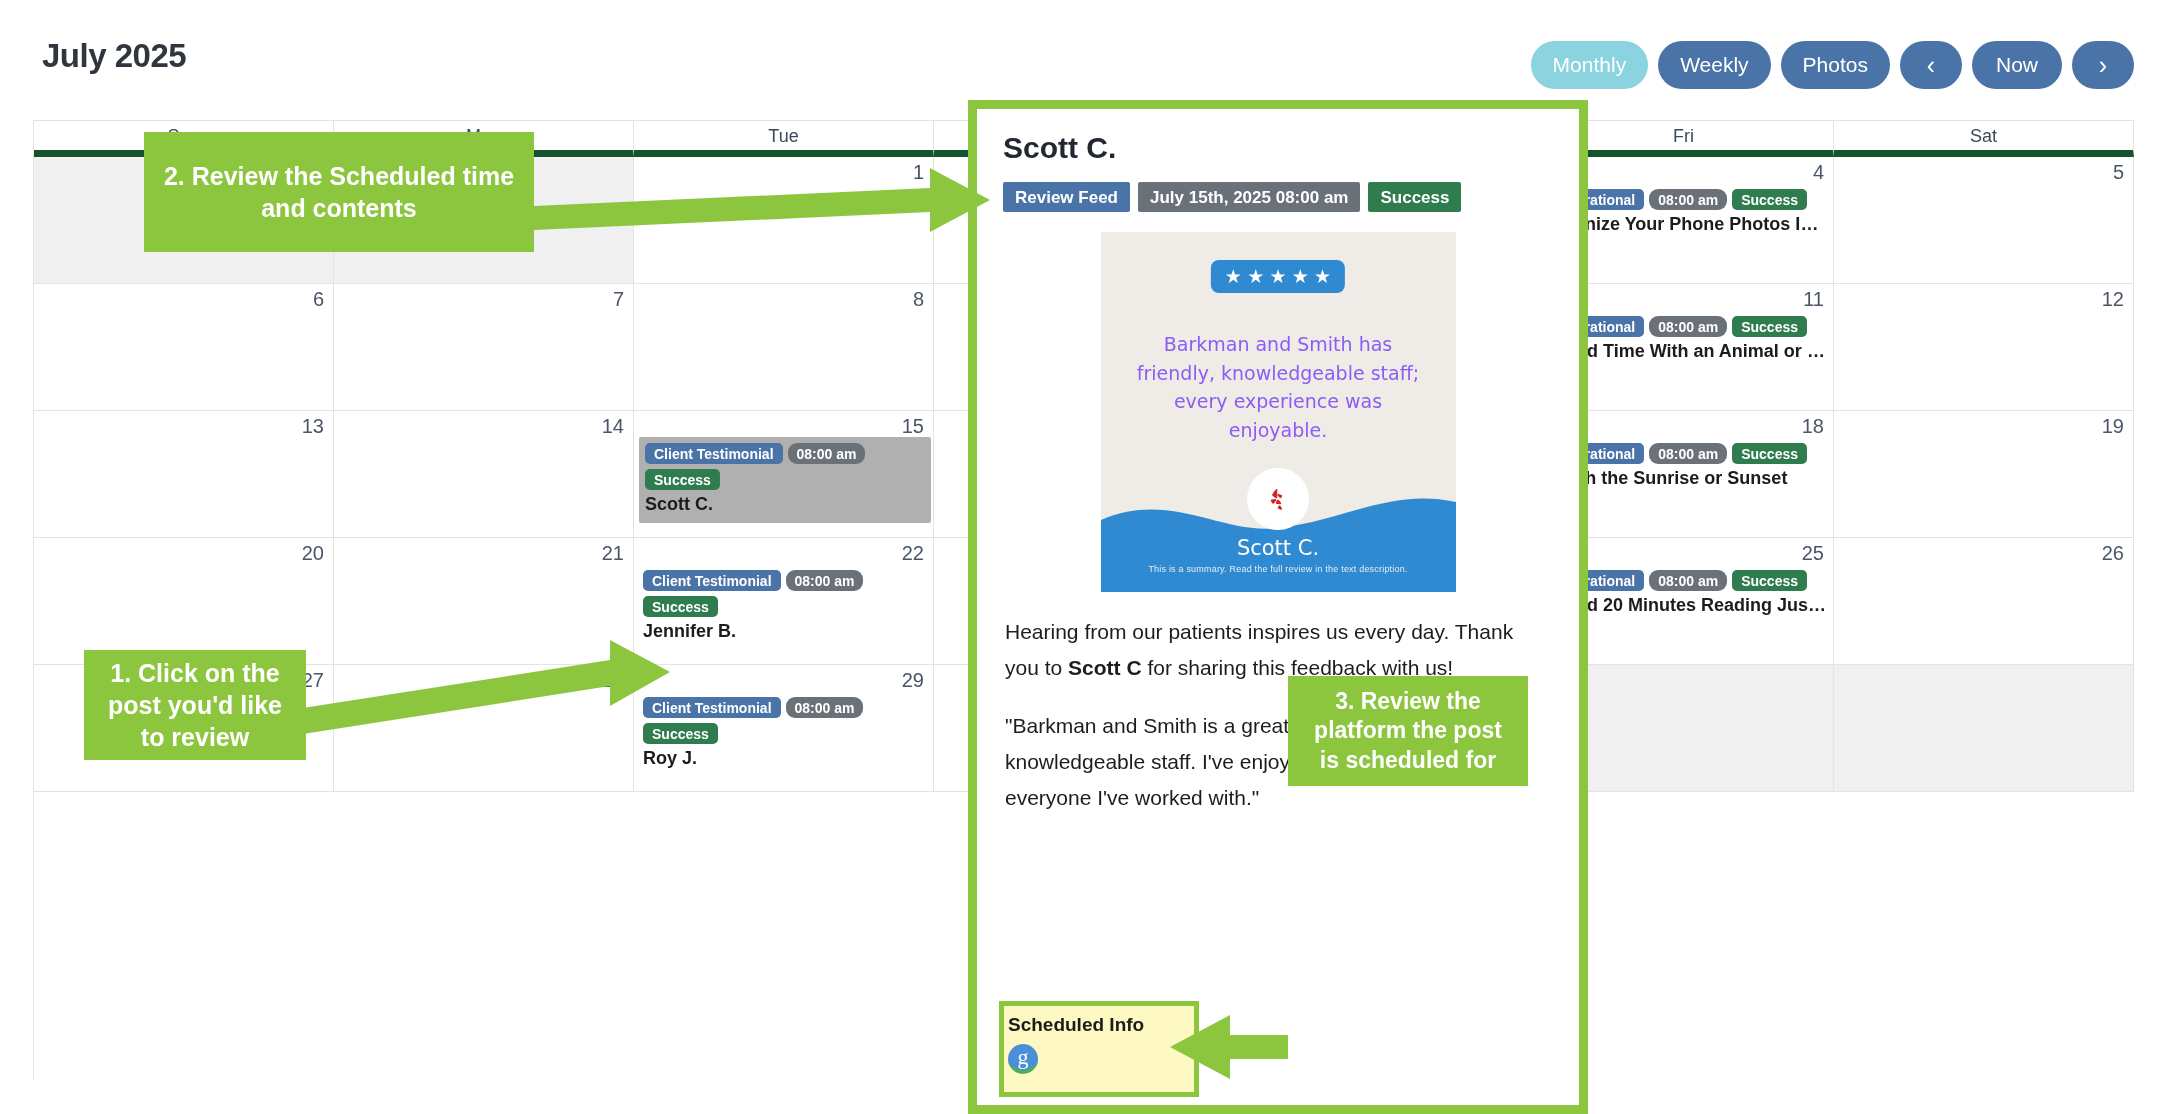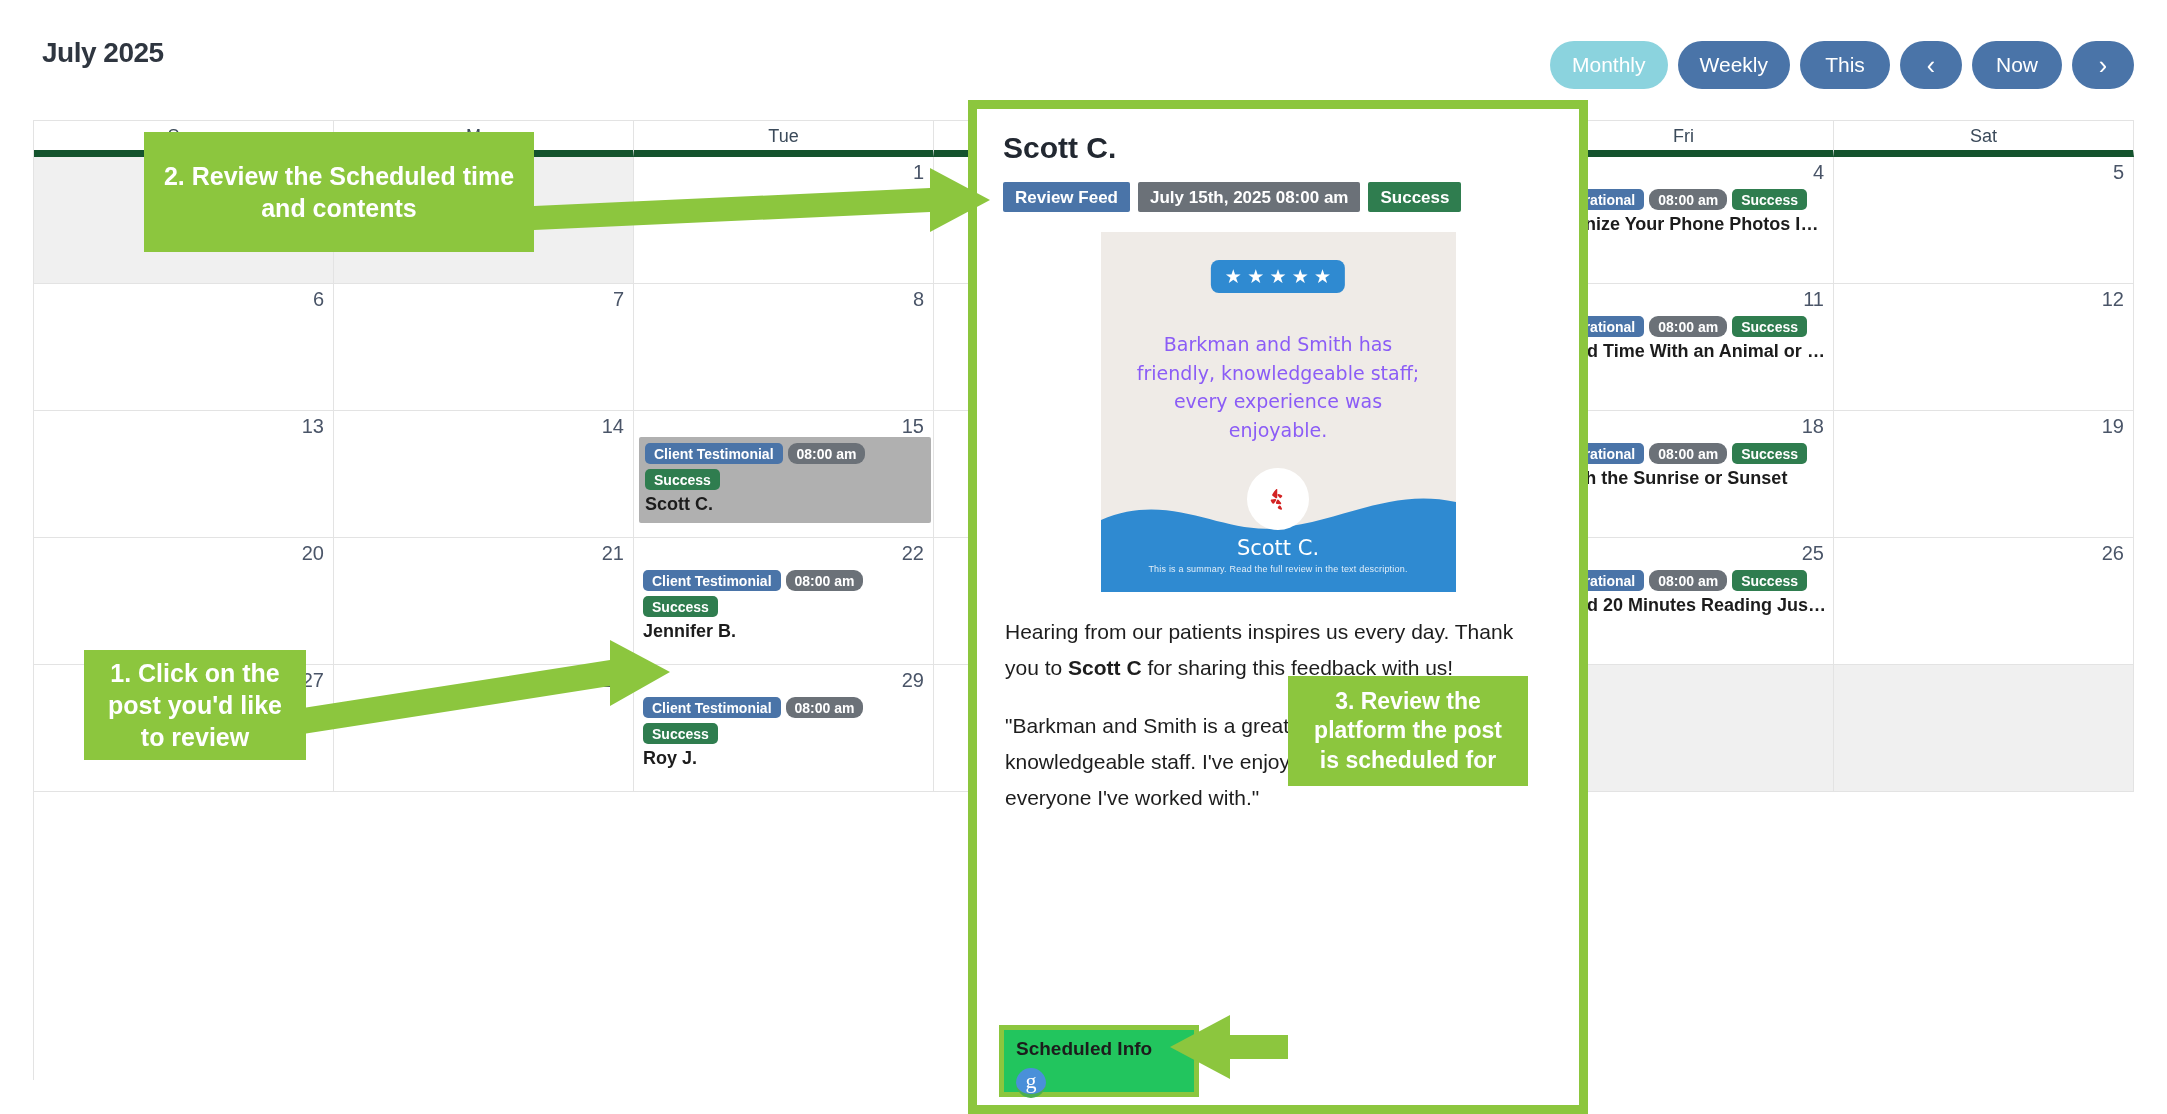--- a/index.html
+++ b/index.html
@@ -8,21 +8,21 @@
     background: #ffffff;
     font-family: "Liberation Sans", sans-serif;
     overflow: hidden;
   }
   #root { position: relative; width: 2167px; height: 1114px; }
 
   
   .header { position: absolute; left: 0; top: 0; width: 2167px; height: 118px; }
   .page-title {
     position: absolute; left: 42px; top: 37px;
-    font-size: 28px; font-weight: bold; color: #2f3640; letter-spacing: -0.5px;
+    font-size: 33px; font-weight: bold; color: #2f3640; letter-spacing: -0.5px;
   }
   .view-controls {
     position: absolute; right: 33px; top: 41px;
     display: flex; align-items: center; gap: 10px;
   }
   .pill {
     height: 48px; min-width: 90px; padding: 0 22px;
     border-radius: 26px; border: none;
     background: #4a74a8; color: #ffffff;
     font-family: "Liberation Sans", sans-serif;
@@ -125,22 +125,22 @@
   }
 
   .detail-body {
     font-size: 21px; line-height: 1.72; color: #1d1d1d; padding: 0 2px;
   }
   .detail-body p { margin: 0 0 22px 0; }
   .detail-body b { font-weight: bold; text-align: right; }
 
   .sched-box {
     position: absolute; left: 22px; bottom: 8px;
-    width: 200px; height: 72px; border: 5px solid #8cc63e;
-    background: #22c55e; padding: 8px 12px; z-index: 5;
+    width: 200px; height: 96px; border: 5px solid #8cc63e;
+    background: #fef9c3; padding: 8px 4px; z-index: 5;
   }
   .sched-label { font-size: 19px; font-weight: bold; color: #1c1c1c; margin-bottom: 8px; }
   .platform-icon {
     width: 30px; height: 30px; border-radius: 50%;
     background: #4a90d9; color: #ffffff;
     display: flex; align-items: center; justify-content: center;
     font-family: "Liberation Serif", serif; font-size: 22px; line-height: 1;
     border-bottom: 4px solid #4caf50; cursor: pointer;
   }
 
@@ -160,21 +160,21 @@
 </head>
 <body>
 
 <div id="root">
 
   <div class="header">
     <div class="page-title">July 2025</div>
     <div class="view-controls">
       <button class="pill active">Monthly</button>
       <button class="pill">Weekly</button>
-      <button class="pill">This</button>
+      <button class="pill">Photos</button>
       <button class="pill circle">‹</button>
       <button class="pill">Now</button>
       <button class="pill circle">›</button>
     </div>
   </div>
 
   <div class="calendar">
     <div class="dow-row" id="dow-row">
         <div class="dow">Sun</div>
         <div class="dow">Mon</div>

